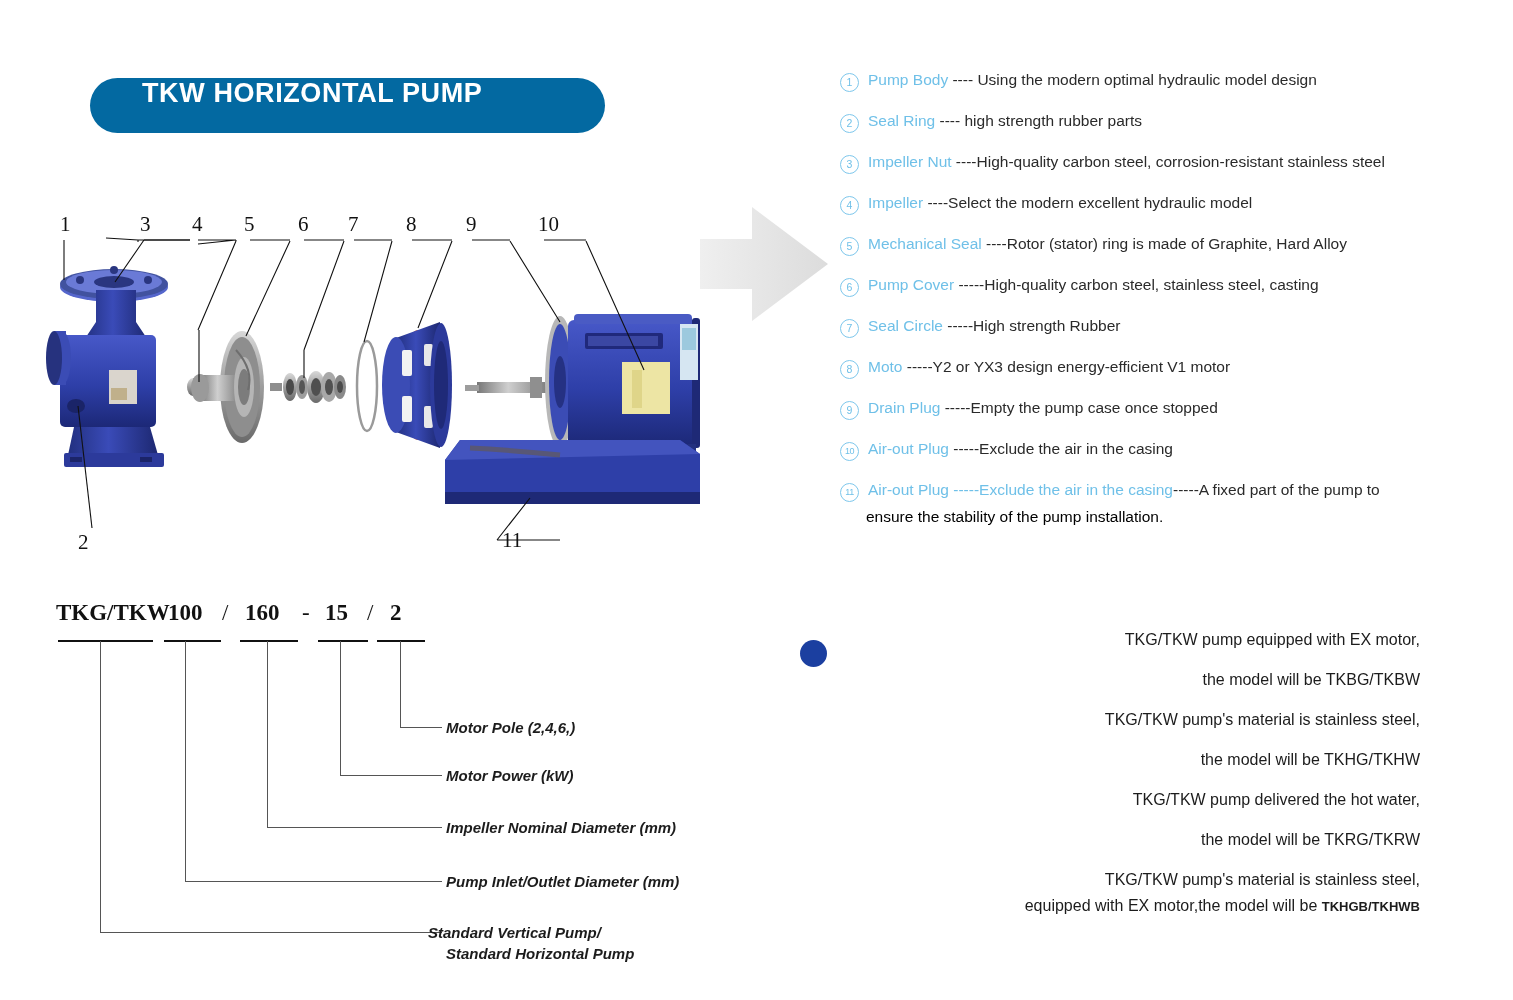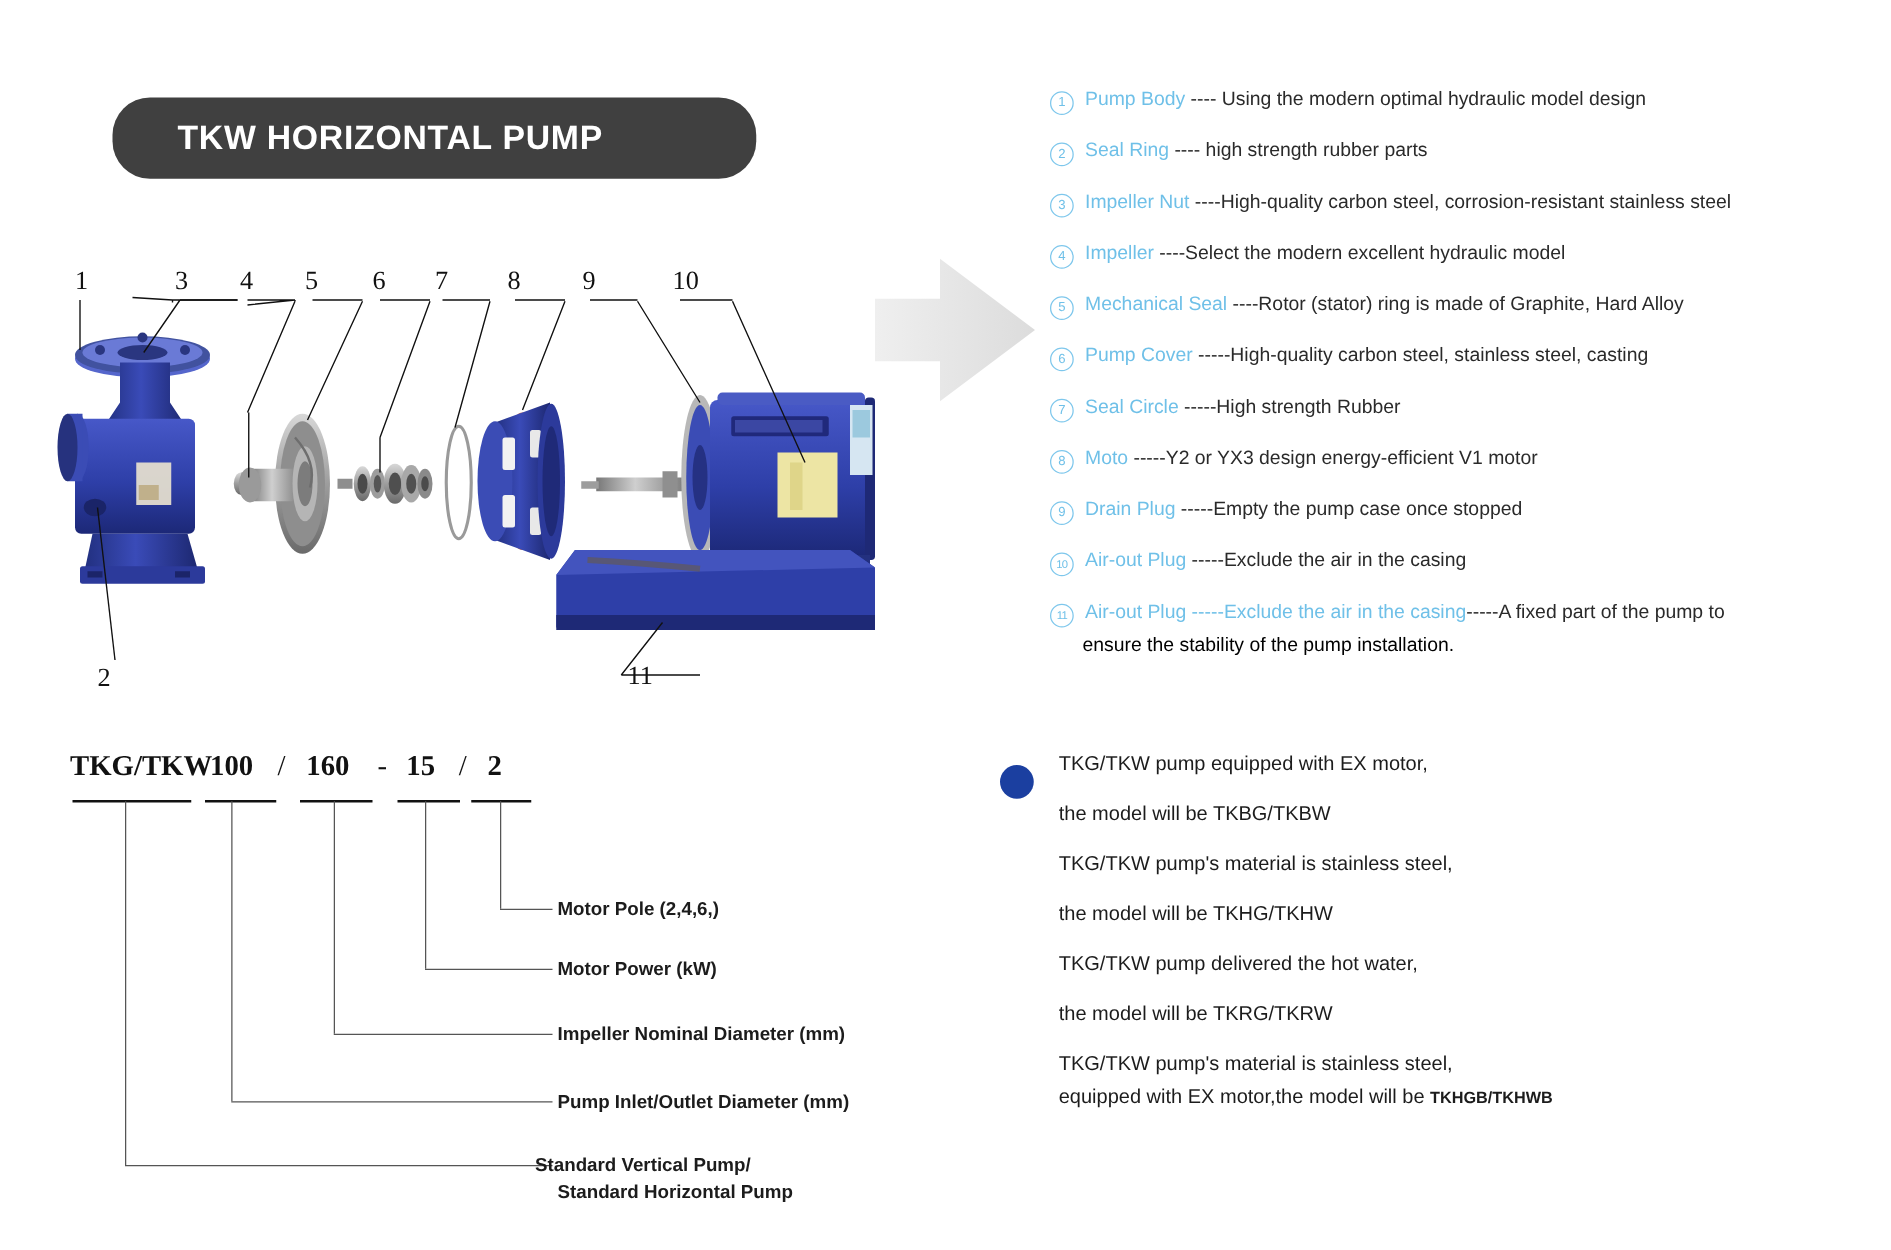--- a/index.html
+++ b/index.html
@@ -10,24 +10,24 @@
     font-family:"Liberation Sans", sans-serif;
     color:#1c1c1c;
     overflow:hidden;
     position:relative;
   }
   .page{position:relative;width:1513px;height:1000px;}
 
   
   .banner{
     position:absolute;left:90px;top:78px;
-    width:515px;height:65px;
-    background:#404040;
+    width:515px;height:55px;
+    background:#0369a1;
     border-radius:30px;
-    display:flex;align-items:center;
+    display:flex;
   }
   .banner-text{
     margin-left:52px;
     color:#ffffff;
     font-size:27px;
     font-weight:bold;
     letter-spacing:.6px;
   }
 
   
@@ -77,25 +77,25 @@
   .code-sep{
     position:absolute;
     font-family:"Liberation Serif", serif;
     font-size:23px;color:#111;
   }
   .ul{position:absolute;height:2px;background:#111;}
   .vline{position:absolute;width:1px;background:#555;}
   .hline{position:absolute;height:1px;background:#555;}
   .mlabel{
     position:absolute;font-size:15px;font-weight:bold;color:#1c1c1c;
-    white-space:nowrap;line-height:1.35;
-  }
-
-  
-  .notes{position:absolute;left:800px;top:604px;width:620px;}
+    white-space:nowrap;line-height:1.35;font-style:italic;
+  }
+
+  
+  .notes{position:absolute;left:800px;top:632px;width:620px;text-align:right;}
   .dot{
     position:absolute;left:0;top:8px;
     width:27px;height:27px;border-radius:50%;
     background:#1B3FA0;
   }
   .note-line{
     margin-left:47px;
     font-size:16px;color:#1c1c1c;
     line-height:1.0;
     margin-bottom:24px;

